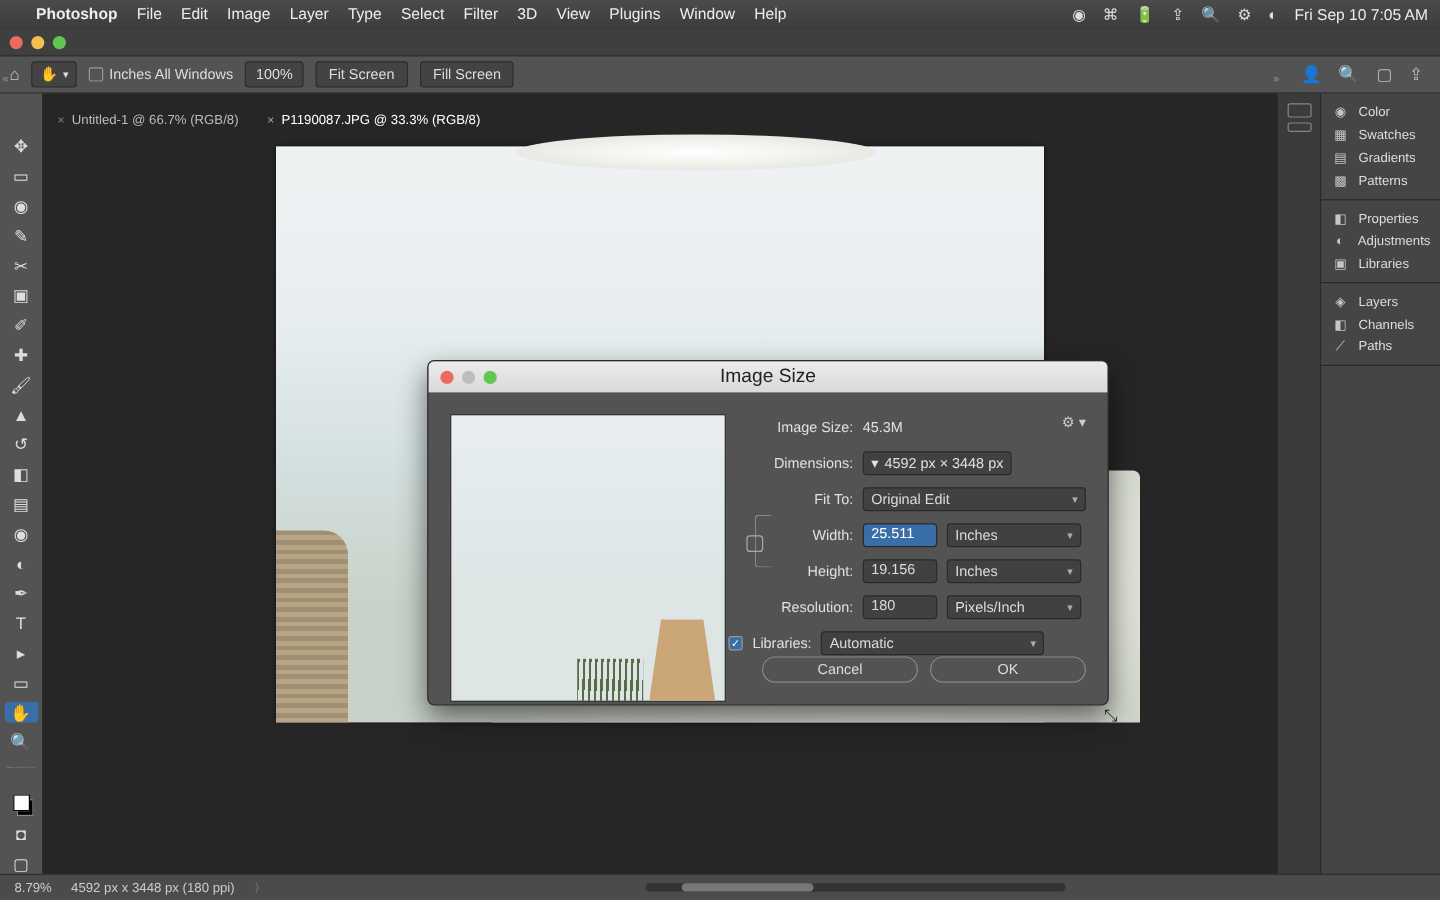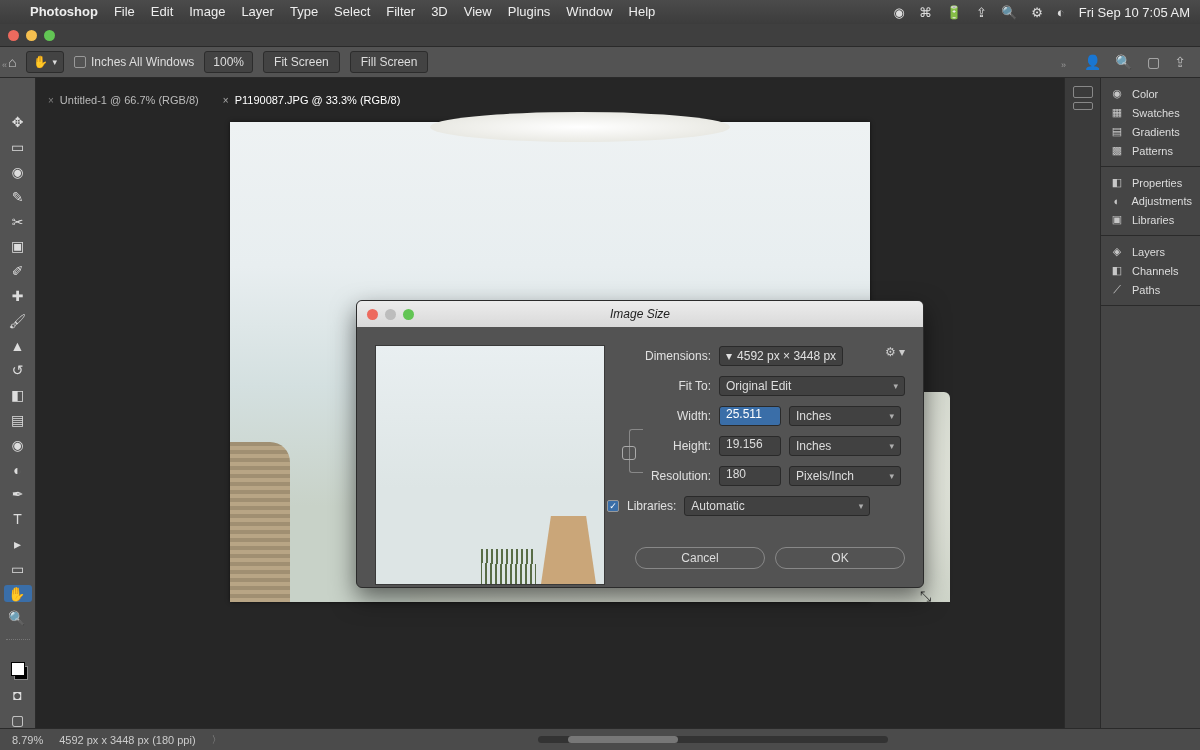--- a/index.html
+++ b/index.html
@@ -53,21 +53,21 @@
   .photo .bed{position:absolute;left:180px;top:270px;width:540px;height:210px;background:radial-gradient(ellipse at 60% 40%, #f0f0e8, #c8cfc3);border-top-left-radius:40px;border-top-right-radius:6px;}
   .photo .pillowL{position:absolute;left:225px;top:255px;width:170px;height:70px;background:#dfe6e4;border-radius:10px;transform:rotate(-6deg);}
   .photo .pillowR{position:absolute;left:420px;top:252px;width:200px;height:75px;background:#d5dedb;border-radius:10px;transform:rotate(4deg);}
   .photo .lamp{position:absolute;left:290px;top:220px;width:70px;height:60px;background:#c9a777;clip-path:polygon(15% 0,85% 0,100% 100%,0 100%);}
   .photo .plant{position:absolute;left:250px;top:270px;width:90px;height:90px;background:repeating-linear-gradient(95deg,#5a6d48 0 2px,transparent 2px 6px);}
   .photo .fan{position:absolute;left:200px;top:-10px;width:300px;height:30px;background:radial-gradient(ellipse at center,#fff,#e0e0d8);border-radius:50%;}
   .photo .chair{position:absolute;left:0px;top:320px;width:60px;height:160px;background:repeating-linear-gradient(0deg,#b8a585 0 4px,#a08f72 4px 8px);border-top-right-radius:20px;}
 
   
   .dialog{position:absolute;left:320px;top:222px;width:568px;height:288px;background:#535353;border:1px solid #2b2b2b;box-shadow:0 10px 24px rgba(0,0,0,.55);border-radius:6px;overflow:hidden;z-index:10;}
-  .dialog .d-title{height:26px;background:linear-gradient(#ececec,#d9d9d9);display:flex;align-items:center;padding-left:10px;position:relative;color:#222;font-size:12px;font-style:italic;}
+  .dialog .d-title{height:26px;background:linear-gradient(#ececec,#d9d9d9);display:flex;align-items:center;padding-left:10px;position:relative;color:#222;font-size:16px;}
   .dialog .d-title .dot{width:11px;height:11px;border-radius:50%;margin-right:7px;}
   .dialog .d-title .dtxt{position:absolute;left:0;right:0;text-align:center;font-weight:500;}
   .dialog-body{display:flex;padding:18px;gap:18px;height:calc(100% - 26px);}
   .preview{width:240px;height:240px;background:linear-gradient(180deg,#e9eff1 0%,#dde5e5 60%);position:relative;border:1px solid #3a3a3a;}
   .preview .lampshade{position:absolute;bottom:0;right:8px;width:55px;height:68px;background:#caa679;clip-path:polygon(18% 0,82% 0,100% 100%,0 100%);}
   .preview .grass{position:absolute;bottom:0;left:105px;width:55px;height:35px;background:repeating-linear-gradient(92deg,#586c46 0 2px,transparent 2px 5px);}
   .form{flex:1;display:flex;flex-direction:column;gap:8px;font-size:12px;color:#e0e0e0;position:relative;}
   .form-row{display:flex;align-items:center;gap:8px;height:22px;}
   .form-row .lbl{width:88px;text-align:right;}
   .form-row .val{color:#e0e0e0;}
@@ -226,20 +226,24 @@
       </div>
       <div class="dialog-body">
         <div class="preview">
           <div class="lampshade"></div>
             <div class="grass"></div>
         </div>
         <div class="form">
           <span class="gear">⚙ ▾</span>
 
           <div class="form-row">
+            <span class="lbl">Image Size:</span>
+            <span class="val">45.3M</span>
+          </div>
+          <div class="form-row">
             <span class="lbl">Dimensions:</span>
             <span class="dim-pill">
               <span class="caret">▾</span>
               <span>4592 px  ×  3448 px</span>
             </span>
           </div>
           <div class="form-row">
             <span class="lbl">Fit To:</span>
             <span class="dd wide">
               <span>Original Edit</span>

